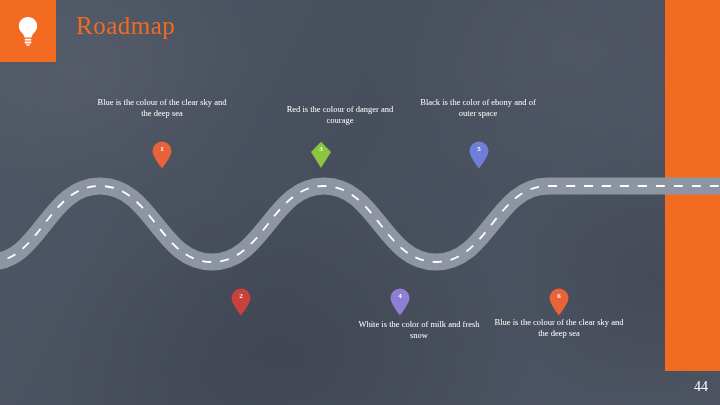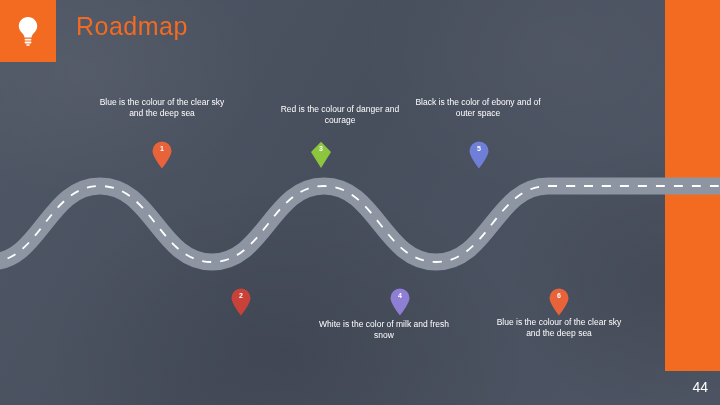--- a/index.html
+++ b/index.html
@@ -6,21 +6,21 @@
     margin: 0;
     padding: 0;
     background: #2f3640;
   }
   .slide {
     position: relative;
     width: 720px;
     height: 405px;
     background: #4a5160;
     overflow: hidden;
-    font-family: Liberation Sans, sans-serif;
+    font-family: Liberation Serif, serif;
   }
   
   .texture {
     position: absolute;
     inset: 0;
     background:
       radial-gradient(ellipse 260px 180px at 12% 18%, rgba(255,255,255,0.045), rgba(255,255,255,0) 70%),
       radial-gradient(ellipse 300px 220px at 78% 12%, rgba(255,255,255,0.035), rgba(255,255,255,0) 70%),
       radial-gradient(ellipse 340px 240px at 40% 88%, rgba(0,0,0,0.10), rgba(0,0,0,0) 72%),
       radial-gradient(ellipse 220px 200px at 92% 70%, rgba(0,0,0,0.10), rgba(0,0,0,0) 70%),
@@ -129,21 +129,21 @@
   <div class="road-wrap">
     <svg width="720" height="145" viewBox="0 0 720 145">
       <path d="M -10 112 C 40 112, 48 36, 100 36 C 152 36, 160 112, 212 112 C 264 112, 272 36, 324 36 C 376 36, 384 112, 436 112 C 488 112, 496 36, 548 36 C 600 36, 608 36, 730 36" fill="none" stroke="#8d95a3" stroke-width="17" stroke-linecap="butt"></path>
       <path d="M -10 112 C 40 112, 48 36, 100 36 C 152 36, 160 112, 212 112 C 264 112, 272 36, 324 36 C 376 36, 384 112, 436 112 C 488 112, 496 36, 548 36 C 600 36, 608 36, 730 36" fill="none" stroke="#ffffff" stroke-width="1.8" stroke-dasharray="9 9"></path>
     </svg>
   </div>
 
   <div class="label" style="left:97px; top:97px;">Blue is the colour of the clear sky and the deep sea</div>
   <div class="label" style="left:255px; top:104px;margin-left:20px;">Red is the colour of danger and courage</div>
   <div class="label" style="left:413px; top:97px;text-align:center;">Black is the color of ebony and of outer space</div>
-  <div class="label" style="left:319px; top:319px;">White is the color of milk and fresh snow</div>
+  <div class="label" style="left:354px; top:319px;">White is the color of milk and fresh snow</div>
   <div class="label" style="left:494px; top:317px;">Blue is the colour of the clear sky and the deep sea</div>
 
   <div class="pin" style="left:151px; top:141px;">
     <svg width="22" height="28" viewBox="0 0 22 28">
       <path d="M11 27.5 C11 27.5 20.5 15.5 20.5 10 A9.5 9.5 0 1 0 1.5 10 C1.5 15.5 11 27.5 11 27.5 Z" fill="#e8623a"></path>
     </svg>
     <span class="num">1</span>
   </div>
 
   <div class="pin" style="left:310px; top:141px;">

